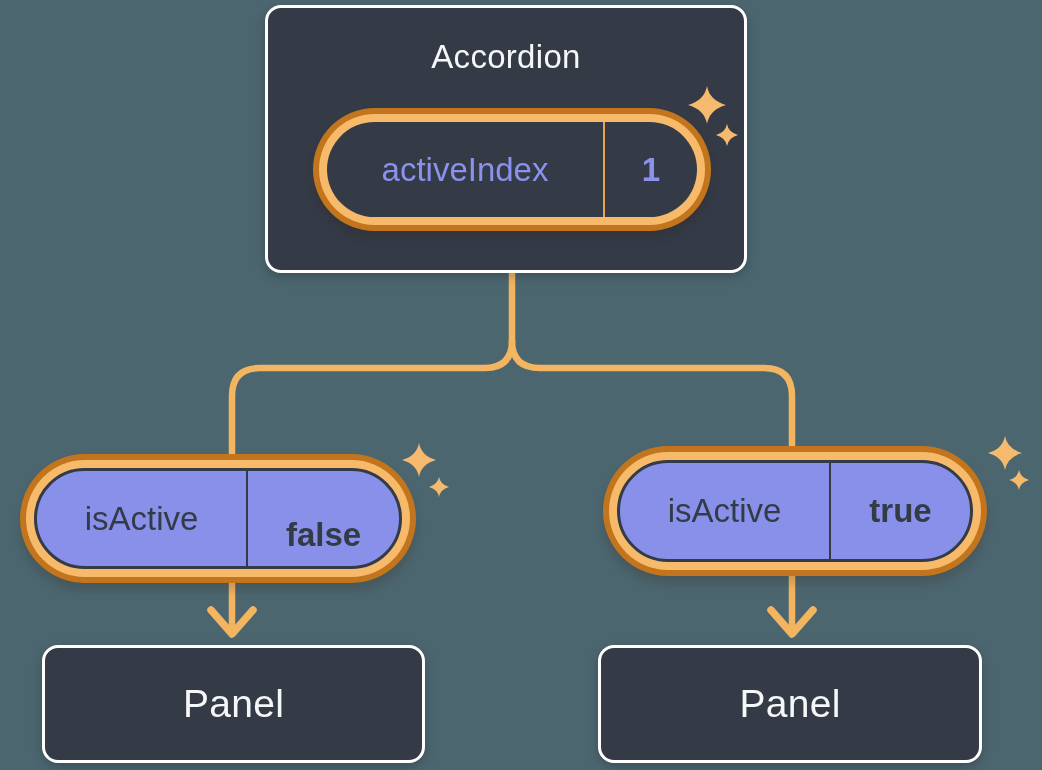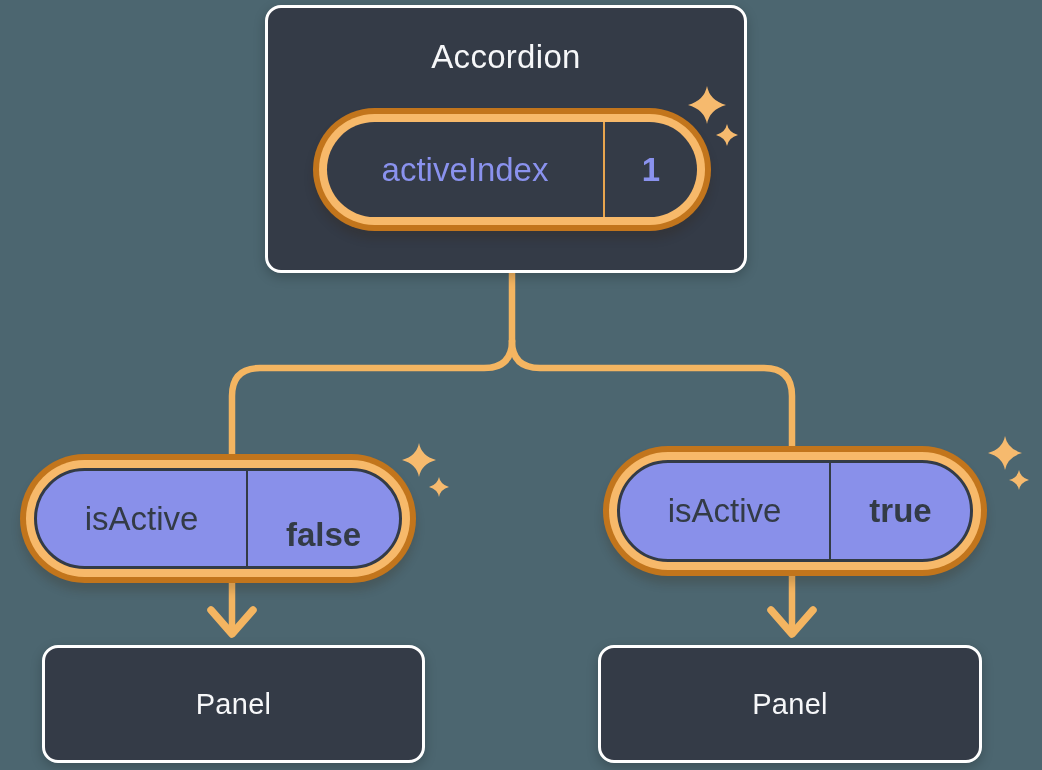--- a/index.html
+++ b/index.html
@@ -12,21 +12,21 @@
   .card {
     position:absolute; box-sizing:border-box; z-index:2;
     background:var(--card); border:3px solid var(--card_border);
     border-radius:16px; box-shadow:0 4px 12px rgba(0,0,0,0.22);
   }
   .card-title {
     position:absolute; left:0; right:0; top:30px; text-align:center;
     color:var(--text_light); font-size:33px; letter-spacing:0.3px;
   }
   .panel { display:flex; align-items:center; justify-content:center; }
-  .panel-label { color:var(--text_light); font-size:29px; letter-spacing:0.3px; }
+  .panel-label { color:var(--text_light); font-size:39px; letter-spacing:0.3px; }
   .pill {
     position:absolute; box-sizing:border-box; z-index:2;
     border-radius:999px; display:flex; align-items:stretch; overflow:hidden;
   }
   .pill.state {
     background:var(--card);
     box-shadow:0 0 0 8px var(--ring_light), 0 0 0 14px var(--ring_dark), 0 8px 10px 14px rgba(50,25,0,0.18);
   }
   .pill.prop {
     background:var(--purple_fill); border:3px solid var(--text_dark);

